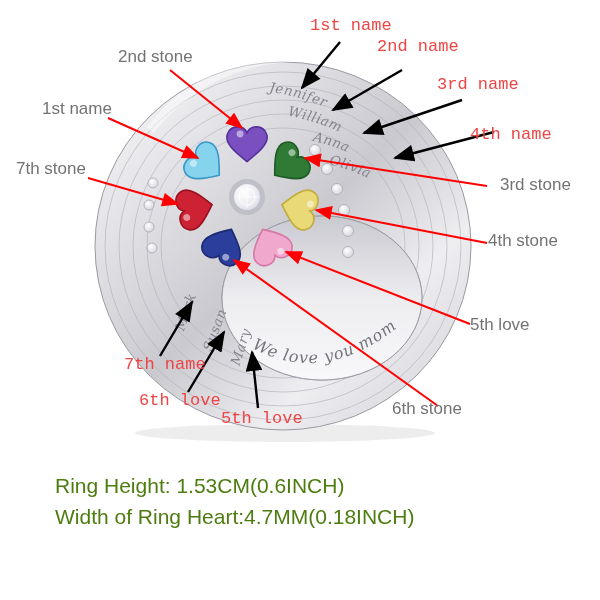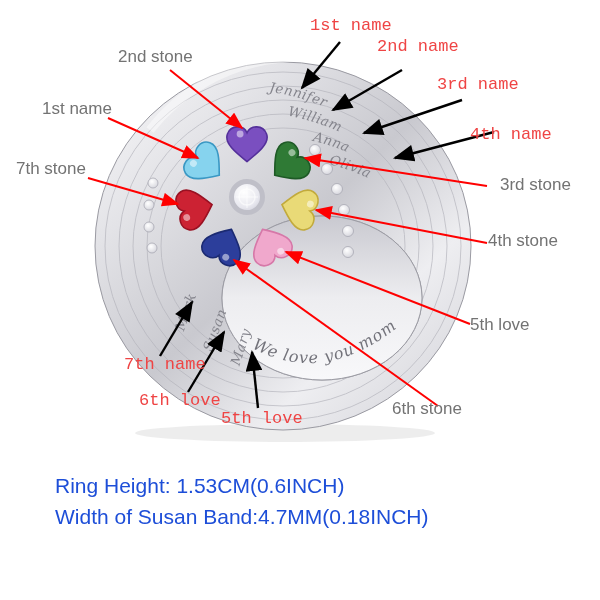--- a/index.html
+++ b/index.html
@@ -2,21 +2,21 @@
 <html><head>
 <meta charset="utf-8">
 <style>
   html,body{margin:0;padding:0;background:#fff;}
   .stage{position:relative;width:600px;height:600px;background:#ffffff;overflow:hidden;
          font-family:"Liberation Sans",sans-serif;}
   .ring-svg{position:absolute;left:0;top:0;}
   .lbl{position:absolute;font-size:17px;white-space:nowrap;line-height:1.1;}
   .lbl.red{color:#737373;}
   .lbl.black{color:#ef4444;font-family:Liberation Mono, monospace;}
-  .specs{position:absolute;left:55px;top:470px;font-size:21px;line-height:31px;color:#1d4ed8;}
+  .specs{position:absolute;left:55px;top:470px;font-size:21px;line-height:31px;color:#4d7c0f;}
   .engrave{font-family:"DejaVu Serif",serif;font-style:italic;fill:#84848c;letter-spacing:.5px;}
   .inside-msg{font-family:"DejaVu Serif",serif;font-style:italic;fill:#73737b;letter-spacing:1px;}
 </style>
 </head>
 <body>
 
 <div class="stage">
 
   <svg class="ring-svg" width="600" height="460" viewBox="0 0 600 460">
     <defs>
@@ -183,16 +183,16 @@
   <div class="lbl red" style="left:42px;top:100px">1st name</div>
   <div class="lbl red" style="left:118px;top:48px">2nd stone</div>
   <div class="lbl red" style="left:500px;top:176px">3rd stone</div>
   <div class="lbl red" style="left:488px;top:232px">4th stone</div>
   <div class="lbl red" style="left:470px;top:316px">5th love</div>
   <div class="lbl red" style="left:392px;top:400px">6th stone</div>
   <div class="lbl red" style="left:16px;top:160px">7th stone</div>
 
   <div class="specs">
     <div>Ring Height: 1.53CM(0.6INCH)</div>
-    <div>Width of Susan Band:4.7MM(0.18INCH)</div>
+    <div>Width of Ring Heart:4.7MM(0.18INCH)</div>
   </div>
 
 </div>
 
 </body></html>

